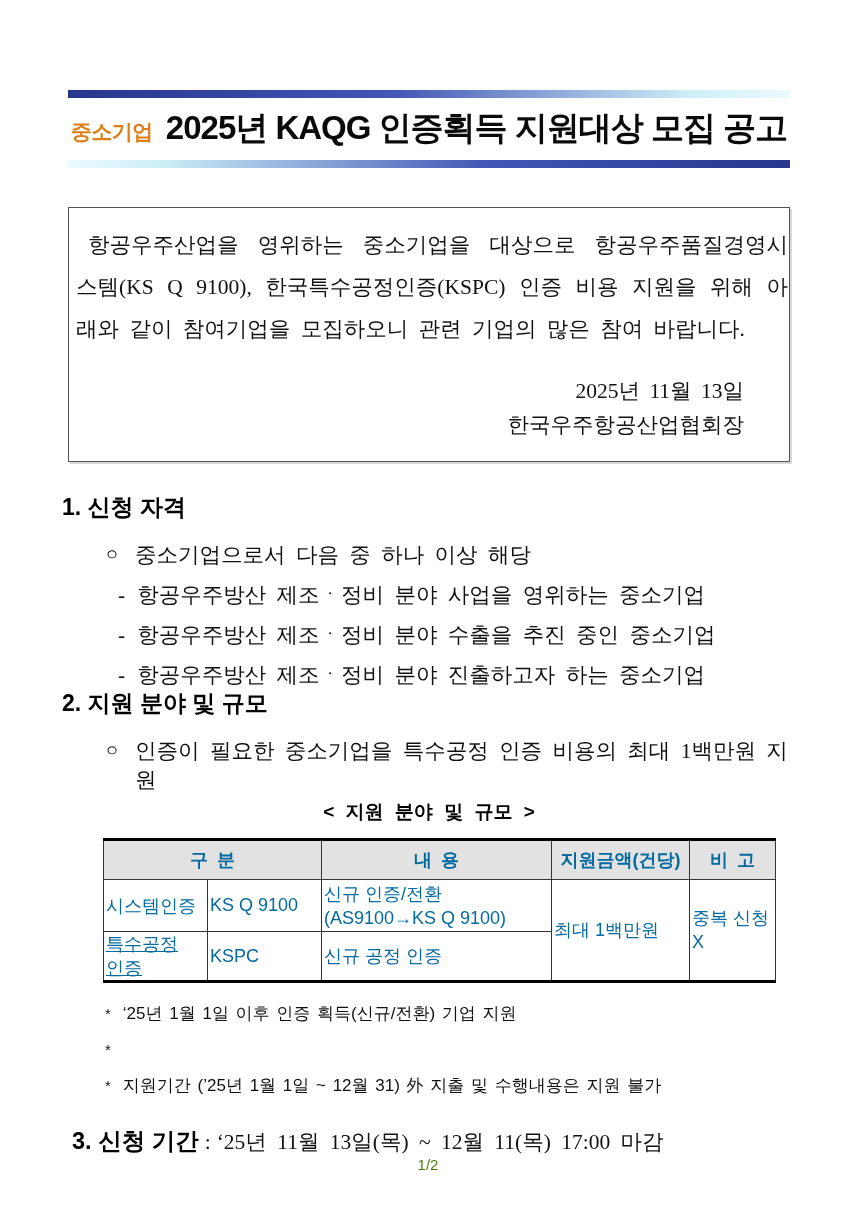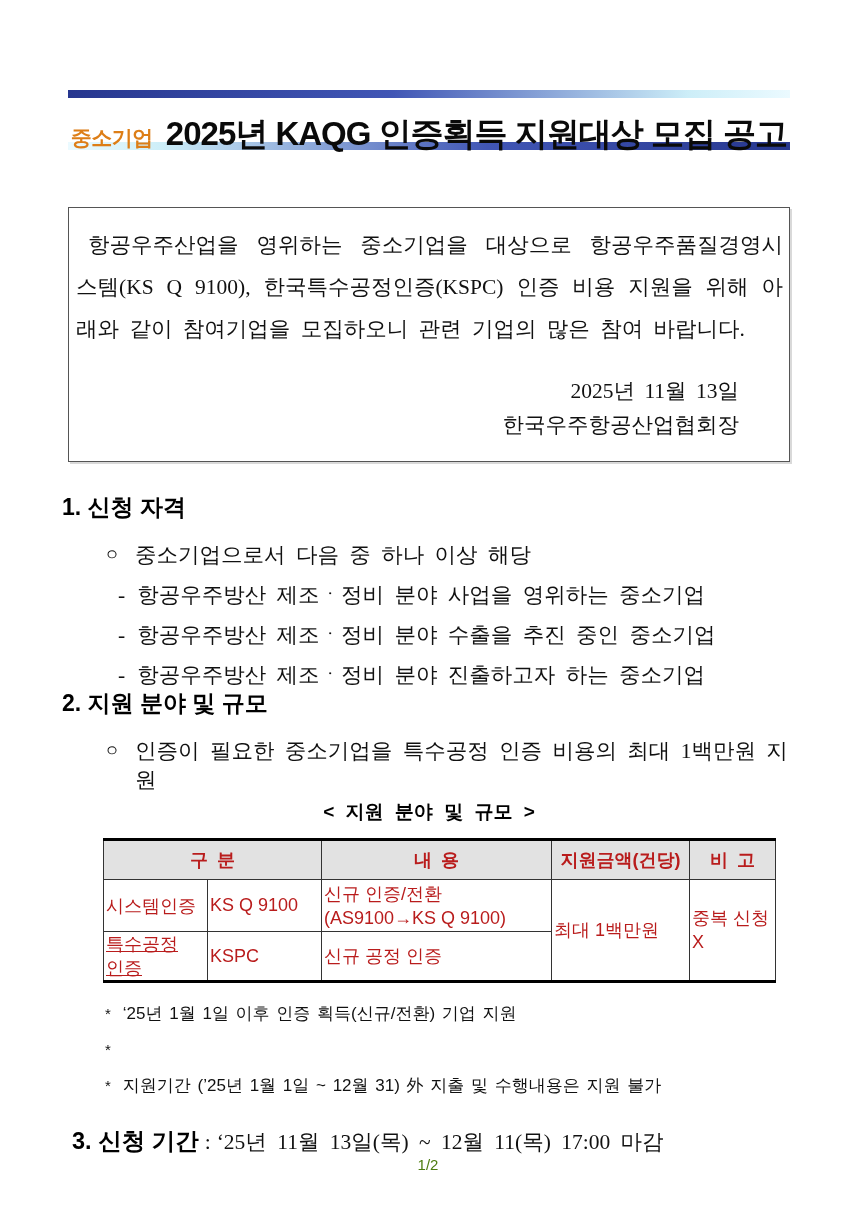--- a/index.html
+++ b/index.html
@@ -15,29 +15,29 @@
   .page{
     position:relative;width:856px;height:1221px;margin:0 auto;background:#ffffff;
     font-family:"Liberation Serif","DejaVu Serif",serif;color:#111;overflow:hidden;
   }
 
   
   .header-band{position:absolute;left:68px;top:90px;width:722px;}
   .bar{height:8px;width:100%;}
   .bar-top{background:linear-gradient(90deg,var(--bar_navy) 0%,var(--bar_mid) 45%,var(--bar_light) 86%,var(--bar_lighter) 100%);}
   .bar-bottom{background:linear-gradient(90deg,var(--bar_lighter) 0%,var(--bar_light) 13%,var(--bar_mid) 58%,var(--bar_navy) 100%);}
-  .title-row{height:44px;display:flex;align-items:baseline;justify-content:center;gap:13px;padding-top:14px;}
+  .title-row{height:62px;display:flex;align-items:baseline;justify-content:center;gap:13px;padding-top:8px;}
   .badge{font-family:"Liberation Sans","DejaVu Sans",sans-serif;font-weight:800;font-size:21px;color:var(--accent_orange);letter-spacing:-0.5px;}
   .doc-title{font-family:"Liberation Sans","DejaVu Sans",sans-serif;font-weight:800;font-size:33px;letter-spacing:-1px;color:#0a0a0a;white-space:nowrap;}
 
   
   .intro-box{
     position:absolute;left:68px;top:207px;width:722px;height:255px;
     border:1px solid #555;box-shadow:2px 2px 0 rgba(0,0,0,.15);
-    padding:16px 6px 0 7px;
+    padding:16px 1px 0 7px;
   }
   .jline{font-size:21.5px;line-height:42px;word-spacing:5px;text-align:justify;text-align-last:justify;white-space:nowrap;}
   .jline.first{padding-left:12px;}
   .jline.last{text-align-last:left;white-space:normal;}
   .date-block{margin-top:24px;text-align:right;padding-right:44px;font-size:21.5px;line-height:34px;word-spacing:4px;}
 
   
   .section{position:absolute;left:68px;width:722px;}
   .sec1{top:492px;}
   .sec2{top:688px;}
@@ -46,21 +46,21 @@
   .circle-marker{font-family:"Liberation Sans","DejaVu Sans",sans-serif;font-size:16px;position:relative;top:-2px;}
   .dash-list{margin-top:6px;padding-left:50px;}
   .dash-item{display:flex;gap:12px;align-items:baseline;font-size:21.5px;line-height:40px;word-spacing:5px;}
 
   
   .table-caption{margin-top:5px;text-align:center;font-family:"Liberation Sans","DejaVu Sans",sans-serif;font-weight:700;font-size:19px;word-spacing:6px;color:#000;}
   table.support{margin:13px 0 0 35px;border-collapse:collapse;width:672px;table-layout:fixed;
     border-top:3px solid #000;border-bottom:3px solid #000;}
   table.support th,table.support td{
     border:1px solid #333;vertical-align:middle;
-    font-family:"Liberation Sans","DejaVu Sans",sans-serif;font-size:18px;color:#b91c1c;padding:0 2px;
+    font-family:"Liberation Sans","DejaVu Sans",sans-serif;font-size:18px;color:#0369a1;padding:0 2px;
   }
   table.support th{background:var(--table_header_bg);height:40px;font-weight:700;word-spacing:4px;}
   tr.r1 td{height:52px;}
   tr.r2 td{height:46px;}
   .cell-2line div{line-height:24px;}
   td.wrap{word-break:keep-all;line-height:24px;text-decoration:underline;}
 
   .footnotes{margin-top:13px;padding-left:37px;}
   .footnote{display:flex;gap:12px;align-items:baseline;font-family:"Liberation Sans","DejaVu Sans",sans-serif;font-size:17px;line-height:36px;word-spacing:2px;color:#111;}
   .fn-marker{font-size:15px;}

